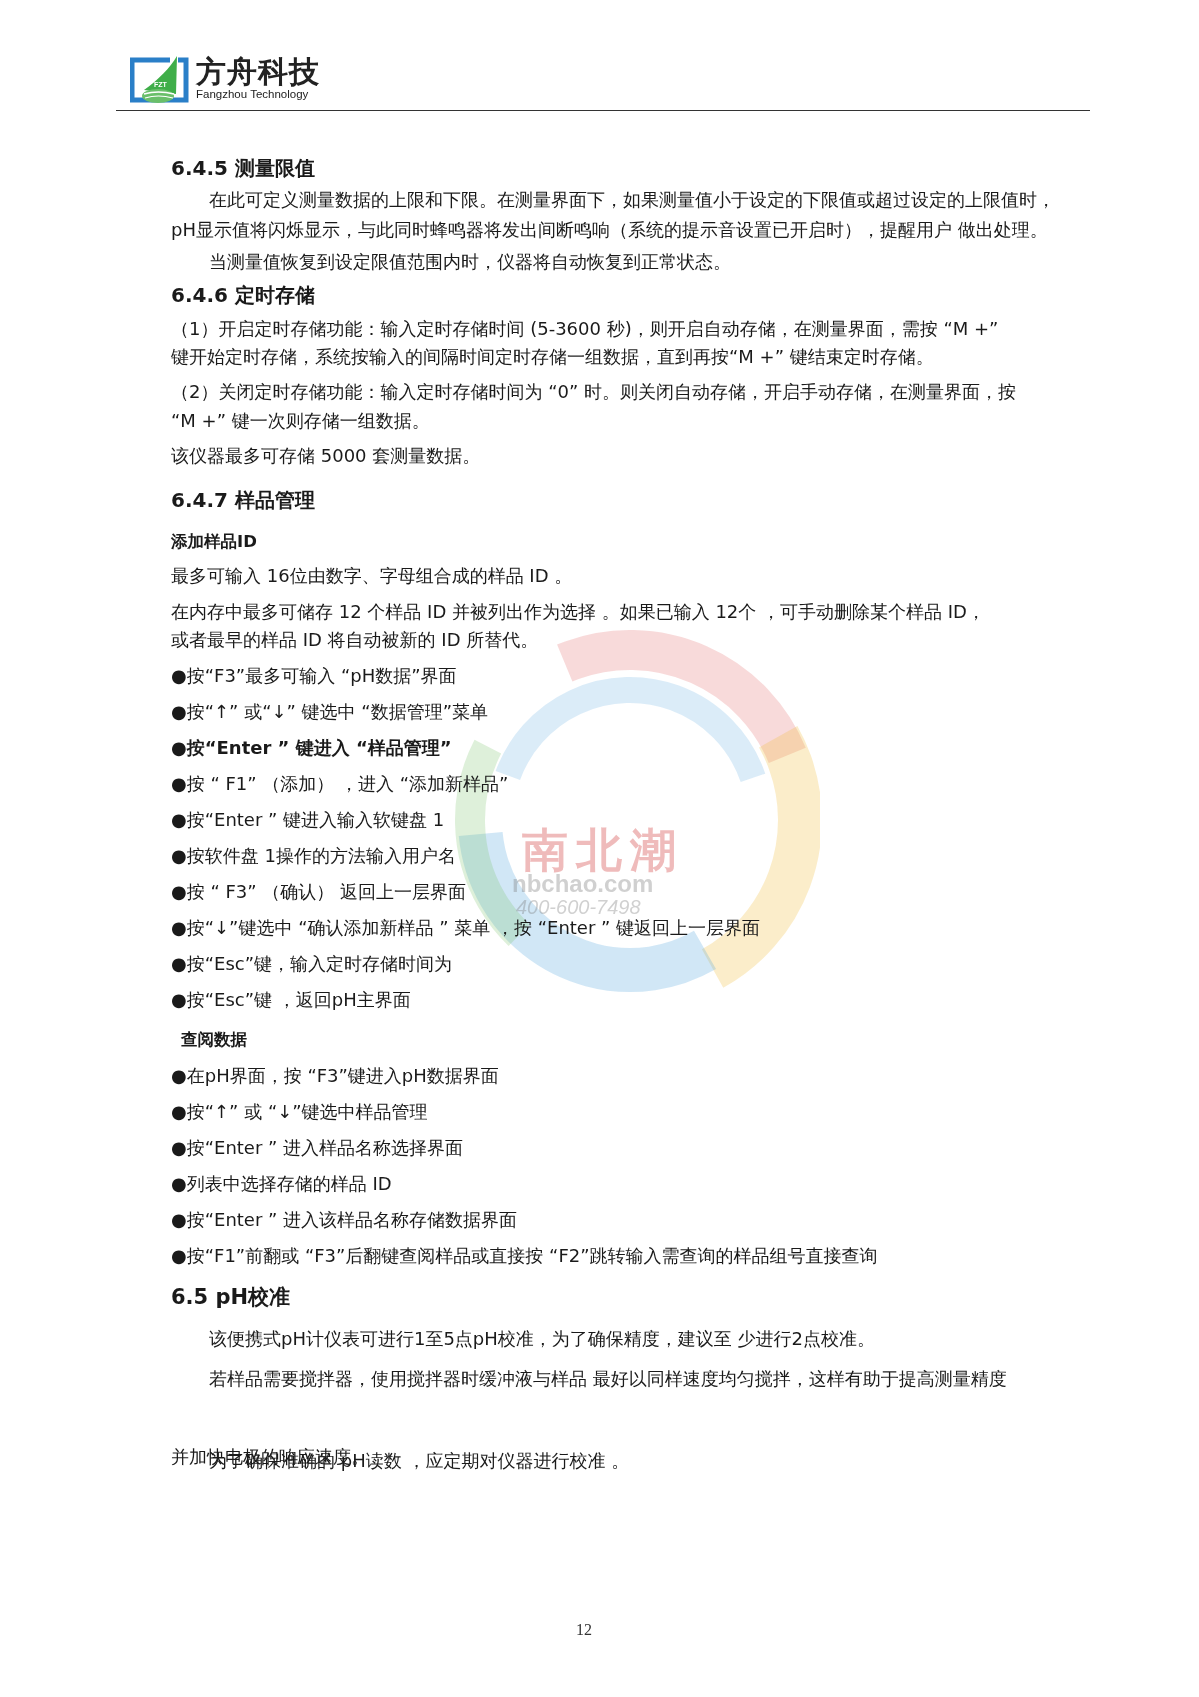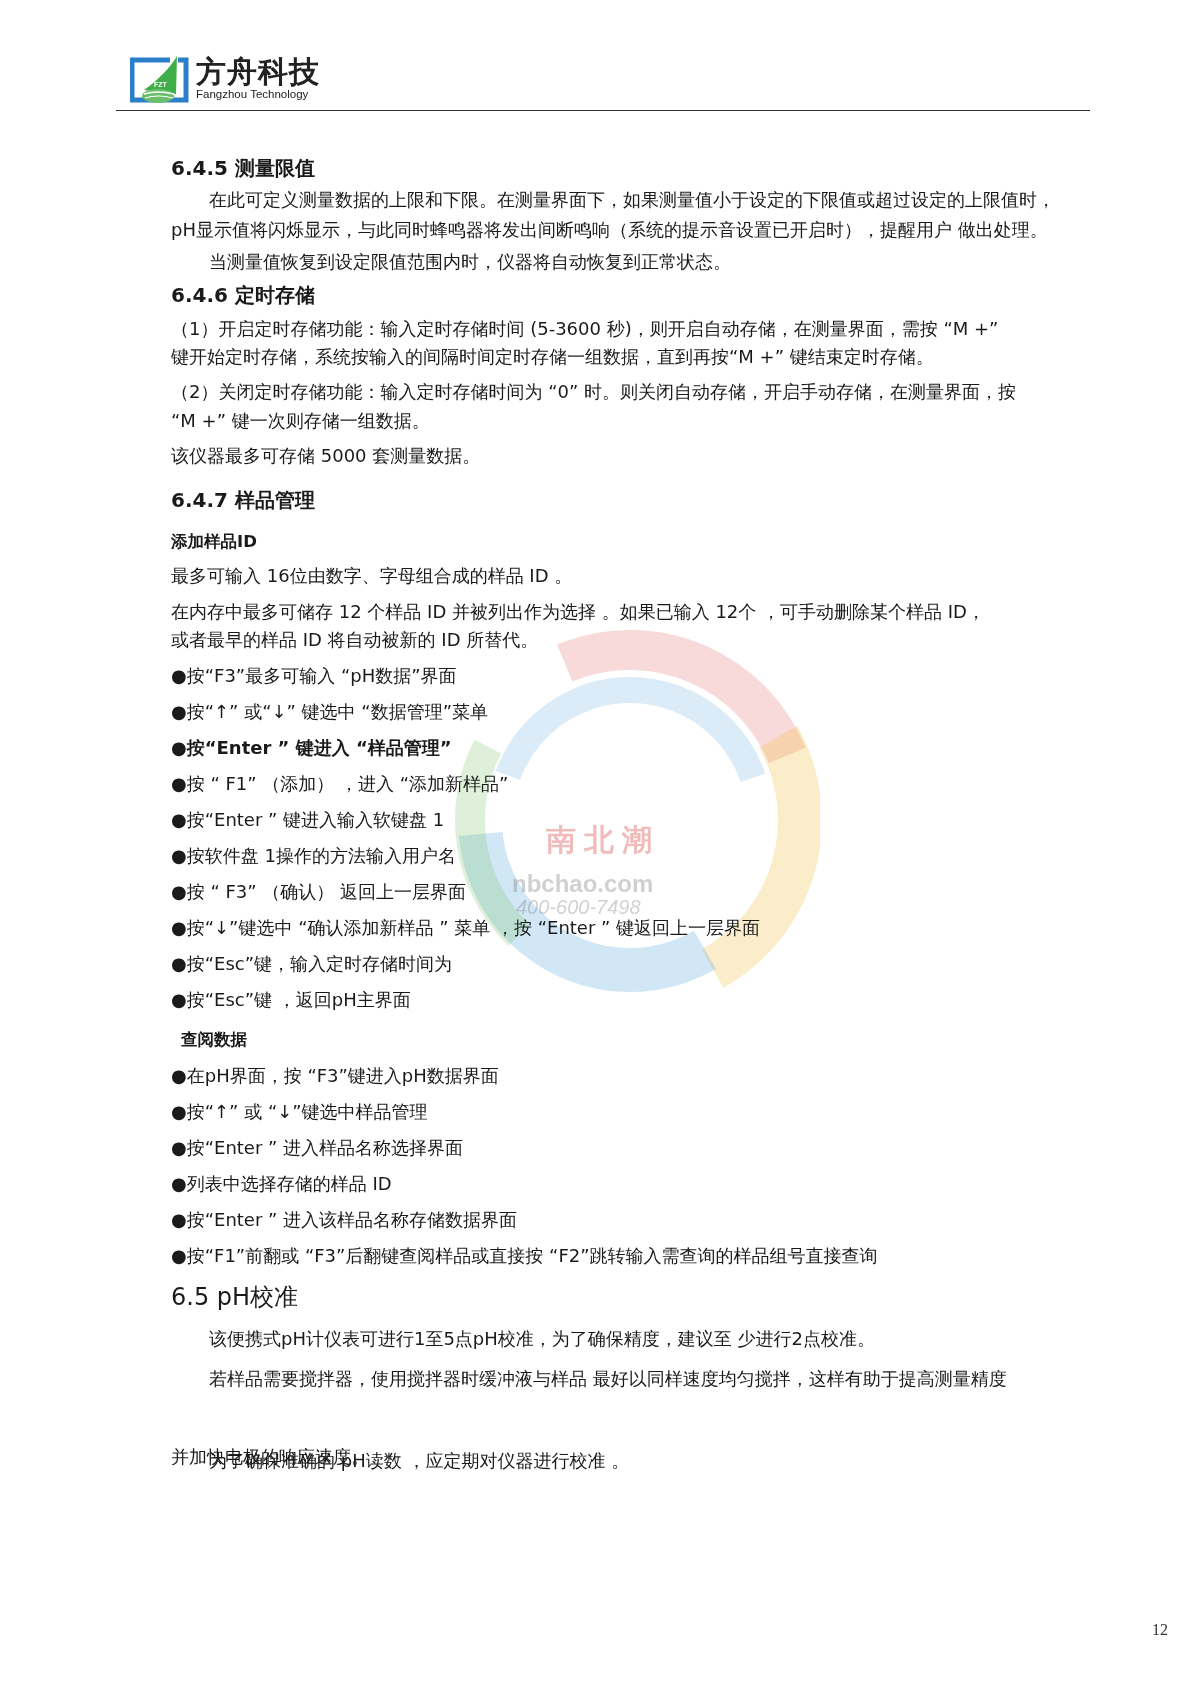--- a/index.html
+++ b/index.html
@@ -24,35 +24,35 @@
     .header-rule {
       position: absolute; left: 116px; top: 110px; width: 974px; height: 1px;
       background: #333;
     }
 
     .watermark { position: absolute; left: 440px; top: 630px; width: 380px; height: 380px; pointer-events: none; }
     .wm-text {
       position: absolute; left: 503px; top: 820px; width: 200px; text-align: center;
       pointer-events: none;
     }
-    .wm-cn { font-size: 30px; color: rgba(210,60,60,0.35); font-weight: bold; letter-spacing: 8px; font-family: Liberation Sans, sans-serif; }
+    .wm-cn { font-size: 46px; color: rgba(210,60,60,0.35); font-weight: bold; letter-spacing: 8px; font-family: Liberation Sans, sans-serif; }
     .wm-url { position: absolute; left: 512px; top: 870px; font-size: 24px; color: rgba(120,120,120,0.35); font-weight: bold; font-family: "Liberation Sans", sans-serif; }
     .wm-phone { position: absolute; left: 516px; top: 896px; font-size: 20px; color: rgba(120,120,120,0.35); font-family: "Liberation Sans", sans-serif; font-style: italic; }
 
     .content { position: absolute; left: 0; top: 0; width: 1199px; }
     .line {
       position: absolute; left: 171px; white-space: nowrap;
       font-size: 18px; line-height: 22px; color: #1a1a1a;
     }
     .indent { left: 209px; }
     .h3 { font-weight: bold; font-size: 20px; }
-    .h2 { font-weight: normal; font-size: 24px; line-height: 26px; }
+    .h2 { font-weight: bold; font-size: 21px; line-height: 26px; }
     .sub { font-weight: bold; font-size: 16.5px; }
     .page-num {
-      position: absolute; left: 0; width: 1168px; top: 1621px; text-align: right;
+      position: absolute; left: 0; width: 1168px; top: 1621px; text-align: center;
       font-family: "Liberation Serif", serif; font-size: 16px; color: #333;
     }
   </style>
 </head>
 <body>
 
 <div class="header">
   <svg class="logo" viewBox="0 0 60 52">
     <rect x="2" y="6" width="54" height="40" fill="none" stroke="#2a7fc8" stroke-width="5"></rect>
     <rect x="40" y="2" width="8" height="10" fill="#fff"></rect>

